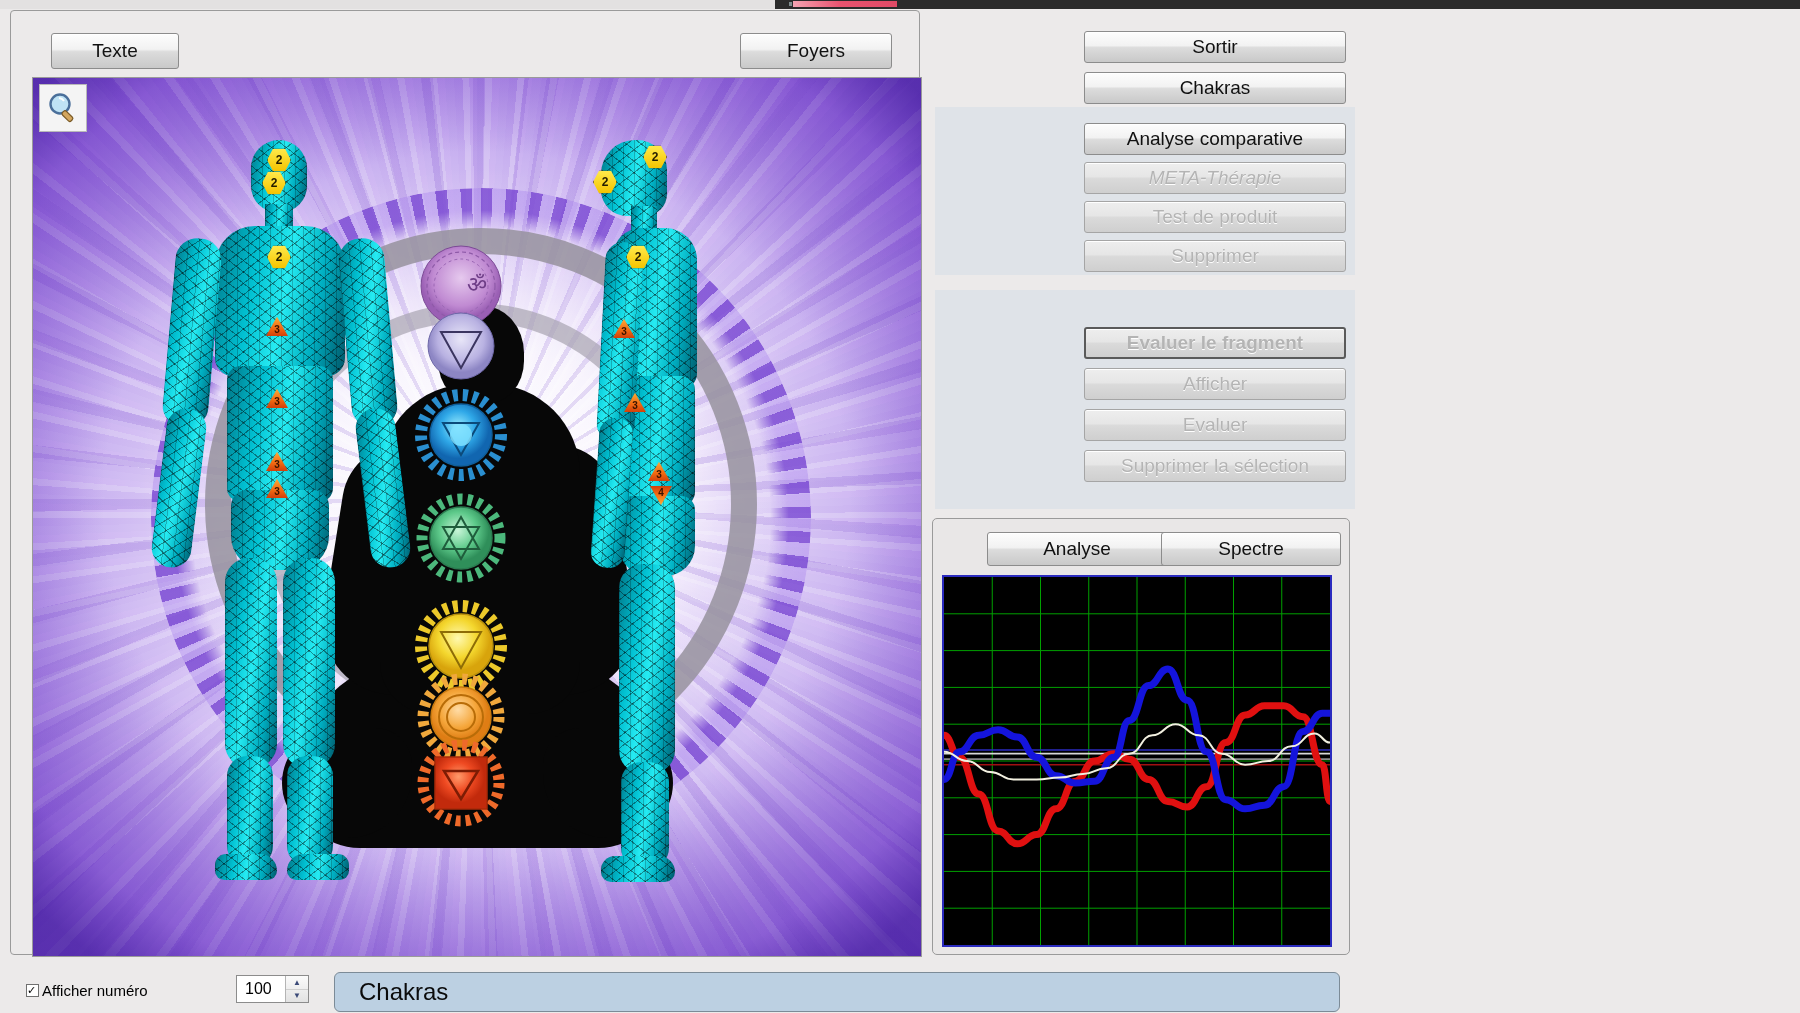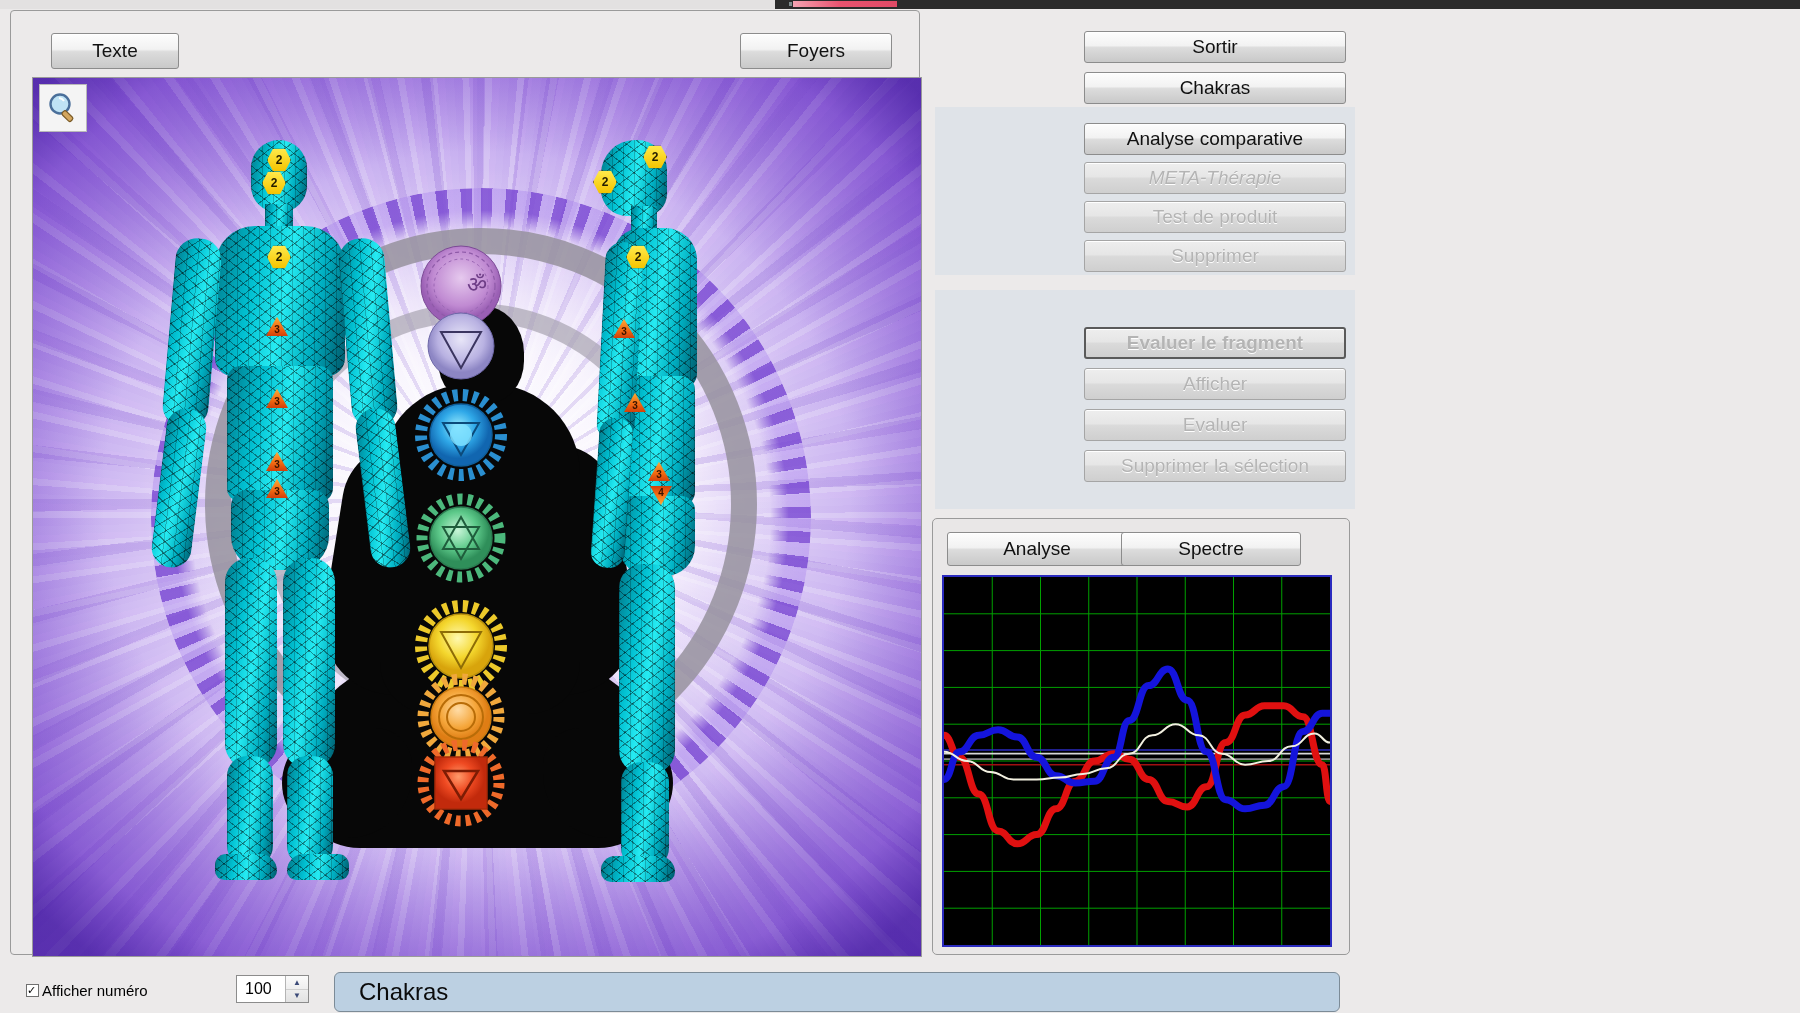--- a/index.html
+++ b/index.html
@@ -301,21 +301,21 @@
 
   
   .analysis-panel {
     position: absolute; left: 932px; top: 518px;
     width: 418px; height: 437px;
     background: #e9e7e7;
     border: 1px solid #9a9a9a;
     border-radius: 5px;
     box-sizing: border-box;
   }
-  .tab-btn { position: absolute; top: 13px; height: 34px; width: 180px; font-size: 19px; }
+  .tab-btn { position: absolute; top: 13px; height: 34px; width: 180px; font-size: 19px; margin-left: 40px; }
   .tab-analyse { left: 14px; }
   .tab-spectre { left: 188px; }
 
   .plot {
     position: absolute; left: 9px; top: 56px;
     width: 390px; height: 372px;
     background: #000;
     border: 2px solid #2b2bbf;
     box-sizing: border-box;
     overflow: hidden;

